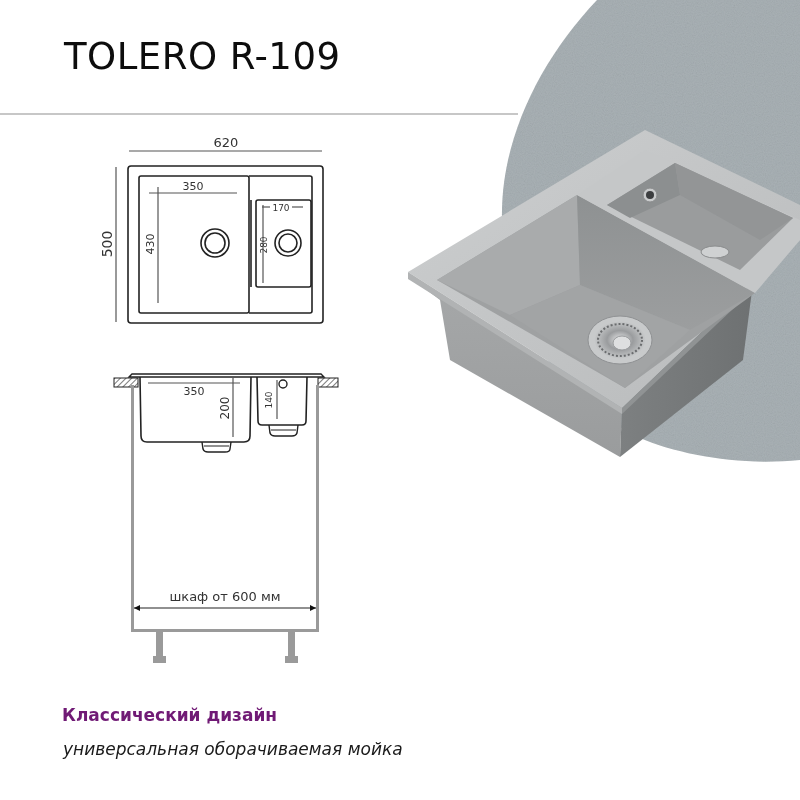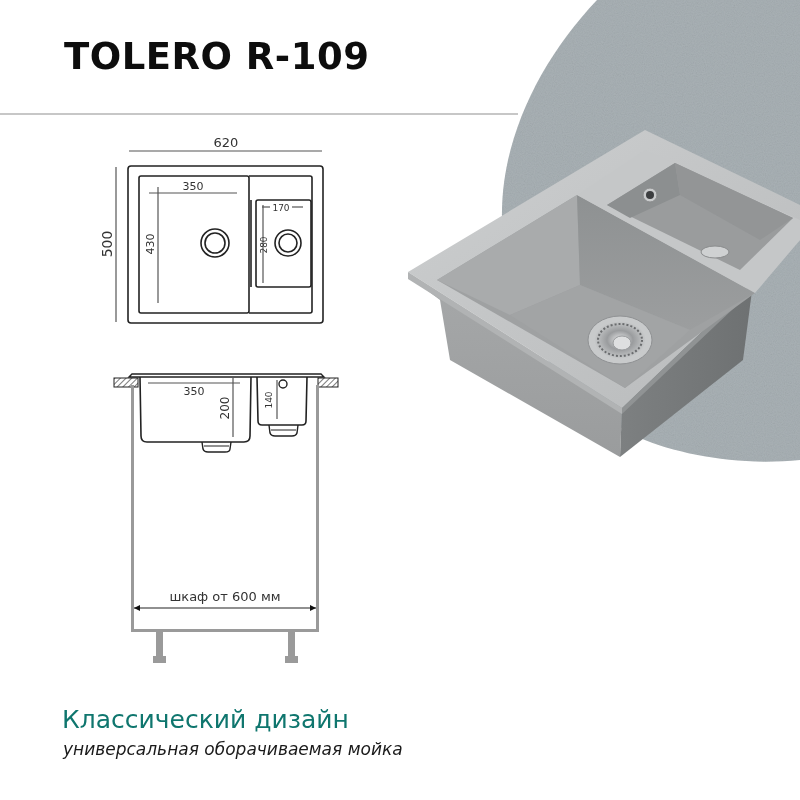--- a/index.html
+++ b/index.html
@@ -1,21 +1,21 @@
 <!DOCTYPE html>
 <html><head>
   <meta charset="utf-8">
   <style>
     html, body { margin: 0; padding: 0; background: #ffffff; }
     body { width: 800px; height: 800px; position: relative; overflow: hidden;
            font-family: "DejaVu Sans", "Liberation Sans", sans-serif; color: #111; }
     .abs { position: absolute; }
-    #title { left: 64px; top: 38px; font-size: 37px; font-weight: bold; letter-spacing: 0.5px;
+    #title { left: 64px; top: 38px; font-size: 37px; font-weight: normal; letter-spacing: 0.5px;
              color: #0d0d0d; line-height: 1; white-space: nowrap; }
-    #headline { left: 62px; top: 707px; font-size: 25px; font-weight: normal; color: #0f766e;
+    #headline { left: 62px; top: 707px; font-size: 17px; font-weight: bold; color: #701a75;
                 line-height: 1; white-space: nowrap; }
     #subline { left: 63px; top: 741px; font-size: 17px; color: #1a1a1a; line-height: 1; white-space: nowrap; font-style: italic; }
     svg text { font-family: "DejaVu Sans", "Liberation Sans", sans-serif; fill: #333; }
   </style>
 </head>
 <body>
 
 <svg class="abs" style="left:0;top:0" width="800" height="800">
   <defs>
     <filter id="grain" x="0" y="0" width="100%" height="100%">

